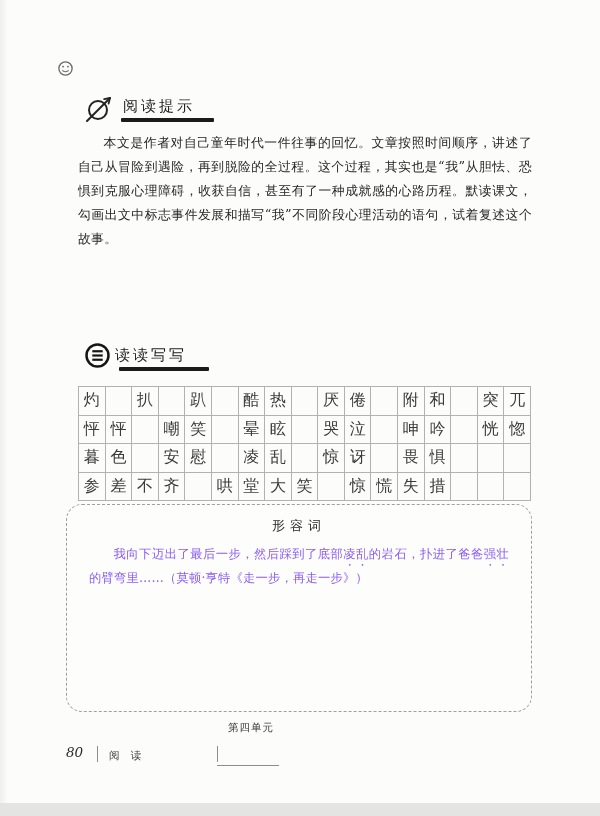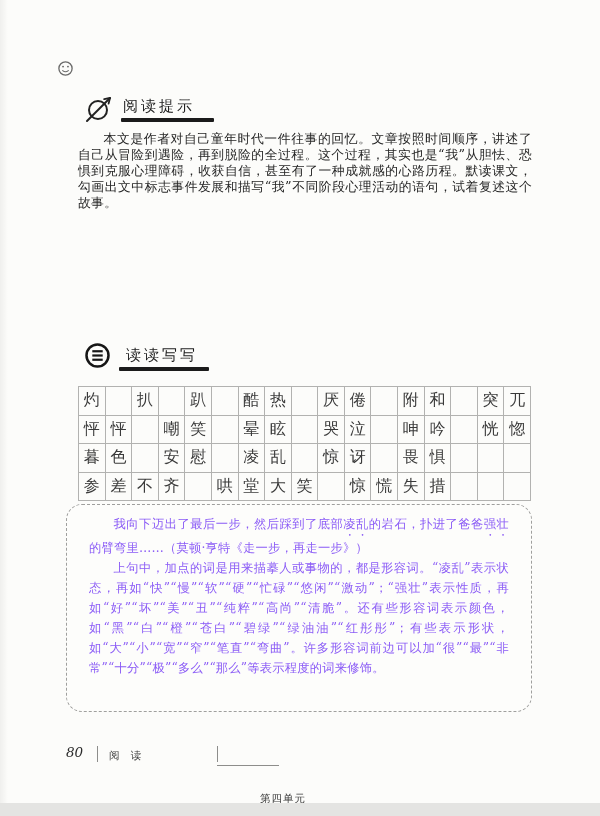--- a/index.html
+++ b/index.html
@@ -15,27 +15,27 @@
     pointer-events:none;
   }
   .corner-icon { position:absolute; left:57px; top:60px; width:17px; height:17px; opacity:.75; }
   .corner-icon svg { display:block; }
 
   .sec-icon { position:absolute; }
   #tips-icon { left:83px; top:92px; width:32px; height:32px; }
   #rw-icon   { left:84px; top:342px; width:27px; height:27px; }
   .sec-title { position:absolute; font-size:15px; letter-spacing:3px; color:#1c1c1c; white-space:nowrap; }
   #tips-title { left:123px; top:97px; }
-  #rw-title   { left:126px; top:346px; }
+  #rw-title   { left:115px; top:346px; }
   .sec-underline { position:absolute; height:3.5px; background:#1b1b1b; border-radius:1px; }
   #tips-underline { left:121px; top:118px; width:93px; }
   #rw-underline   { left:119px; top:367px; width:90px; }
 
   .para-block { position:absolute; left:78px; top:131px; width:454px;
-    font-size:12.8px; line-height:16px; text-align:justify; color:#262626; letter-spacing:.3px; }
+    font-size:12.8px; line-height:24px; text-align:justify; color:#262626; letter-spacing:.3px; }
   .para-block p { margin:0; text-indent:2em; }
 
   .grid-wrap { position:absolute; left:78px; top:386px; width:453px;
     display:grid; grid-template-columns:repeat(17,1fr);
     border-left:1px solid #b2b2b0; border-top:1px solid #b2b2b0; box-sizing:border-box; }
   .grid-cell { height:27.5px; border-right:1px solid #b2b2b0; border-bottom:1px solid #b2b2b0;
     display:flex; align-items:center; justify-content:center;
     font-size:16px; color:#3a3a3a; overflow:hidden; }
 
   .dash-box { position:absolute; left:66px; top:504px; width:466px; height:208px;
@@ -46,21 +46,21 @@
     color:#8b5cf6; margin:0; letter-spacing:.2px; }
   .emph { -webkit-text-emphasis:filled dot; -webkit-text-emphasis-position:under;
     text-emphasis:filled dot; text-emphasis-position:under left; }
 
   .footer-page { position:absolute; left:66px; top:744px; font-size:13.5px; color:#2c2c2c;font-style:italic; }
   .footer-div { position:absolute; width:1px; height:16px; background:#8d8d8b; top:746px; }
   #footer-div-1 { left:97px; }
   #footer-div-2 { left:217px; }
   .footer-label { position:absolute; font-size:10.5px; color:#3a3a3a; white-space:nowrap; }
   #footer-section { left:109px; top:749px; letter-spacing:4px; }
-  #footer-unit    { left:228px; top:792px; letter-spacing:1px;margin-left:32px; }
+  #footer-unit    { left:228px; top:721px; letter-spacing:1px; }
   .footer-rule { position:absolute; left:217px; top:765px; width:62px; height:1px; background:#8d8d8b; }
 
   .bottom-strip { position:absolute; left:0; top:803px; width:600px; height:13px; background:#e4e4e2; }
 </style>
 </head>
 <body>
 
 <div id="page">
 
   <div class="corner-icon">
@@ -162,22 +162,22 @@
       <div class="grid-cell">惊</div>
       <div class="grid-cell">慌</div>
       <div class="grid-cell">失</div>
       <div class="grid-cell">措</div>
       <div class="grid-cell"></div>
       <div class="grid-cell"></div>
       <div class="grid-cell"></div>
     </div>
 
   <div class="dash-box">
+    <p class="box-title">形容词</p>
     <p class="box-para"><span>我向下迈出了最后一步，然后踩到了底部</span><span class="emph">凌乱</span><span>的岩石，扑进了爸爸</span><span class="emph">强壮</span><span>的臂弯里……（莫顿·亨特《走一步，再走一步》）</span></p>
-    <p class="box-para">上句中，加点的词是用来描摹人或事物的，都是形容词。“凌乱”表示状态，再如“快”“慢”“软”“硬”“忙碌”“悠闲”“激动”；“强壮”表示性质，再如“好”“坏”“美”“丑”“纯粹”“高尚”“清脆”。还有些形容词表示颜色，如“黑”“白”“橙”“苍白”“碧绿”“绿油油”“红彤彤”；有些表示形状，如“大”“小”“宽”“窄”“笔直”“弯曲”。许多形容词前边可以加“很”“最”“非常”“十分”“极”“多么”“那么”等表示程度的词来修饰。</p>
   </div>
 
   <div class="footer-page">80</div>
   <div class="footer-div" id="footer-div-1"></div>
   <div class="footer-label" id="footer-section">阅 读</div>
   <div class="footer-div" id="footer-div-2"></div>
   <div class="footer-label" id="footer-unit">第四单元</div>
   <div class="footer-rule"></div>
 
   <div class="bottom-strip"></div>

